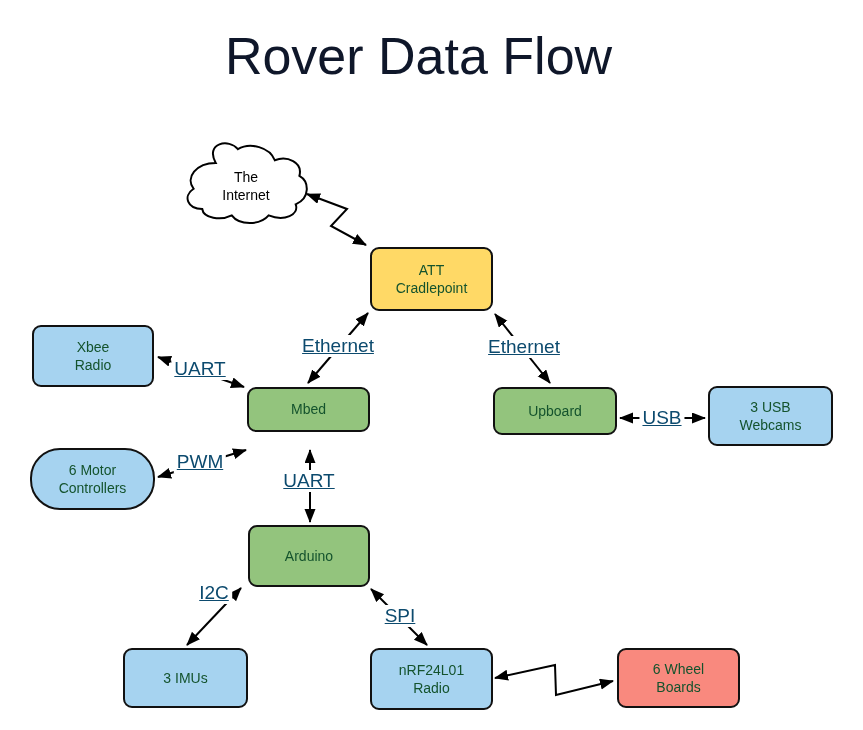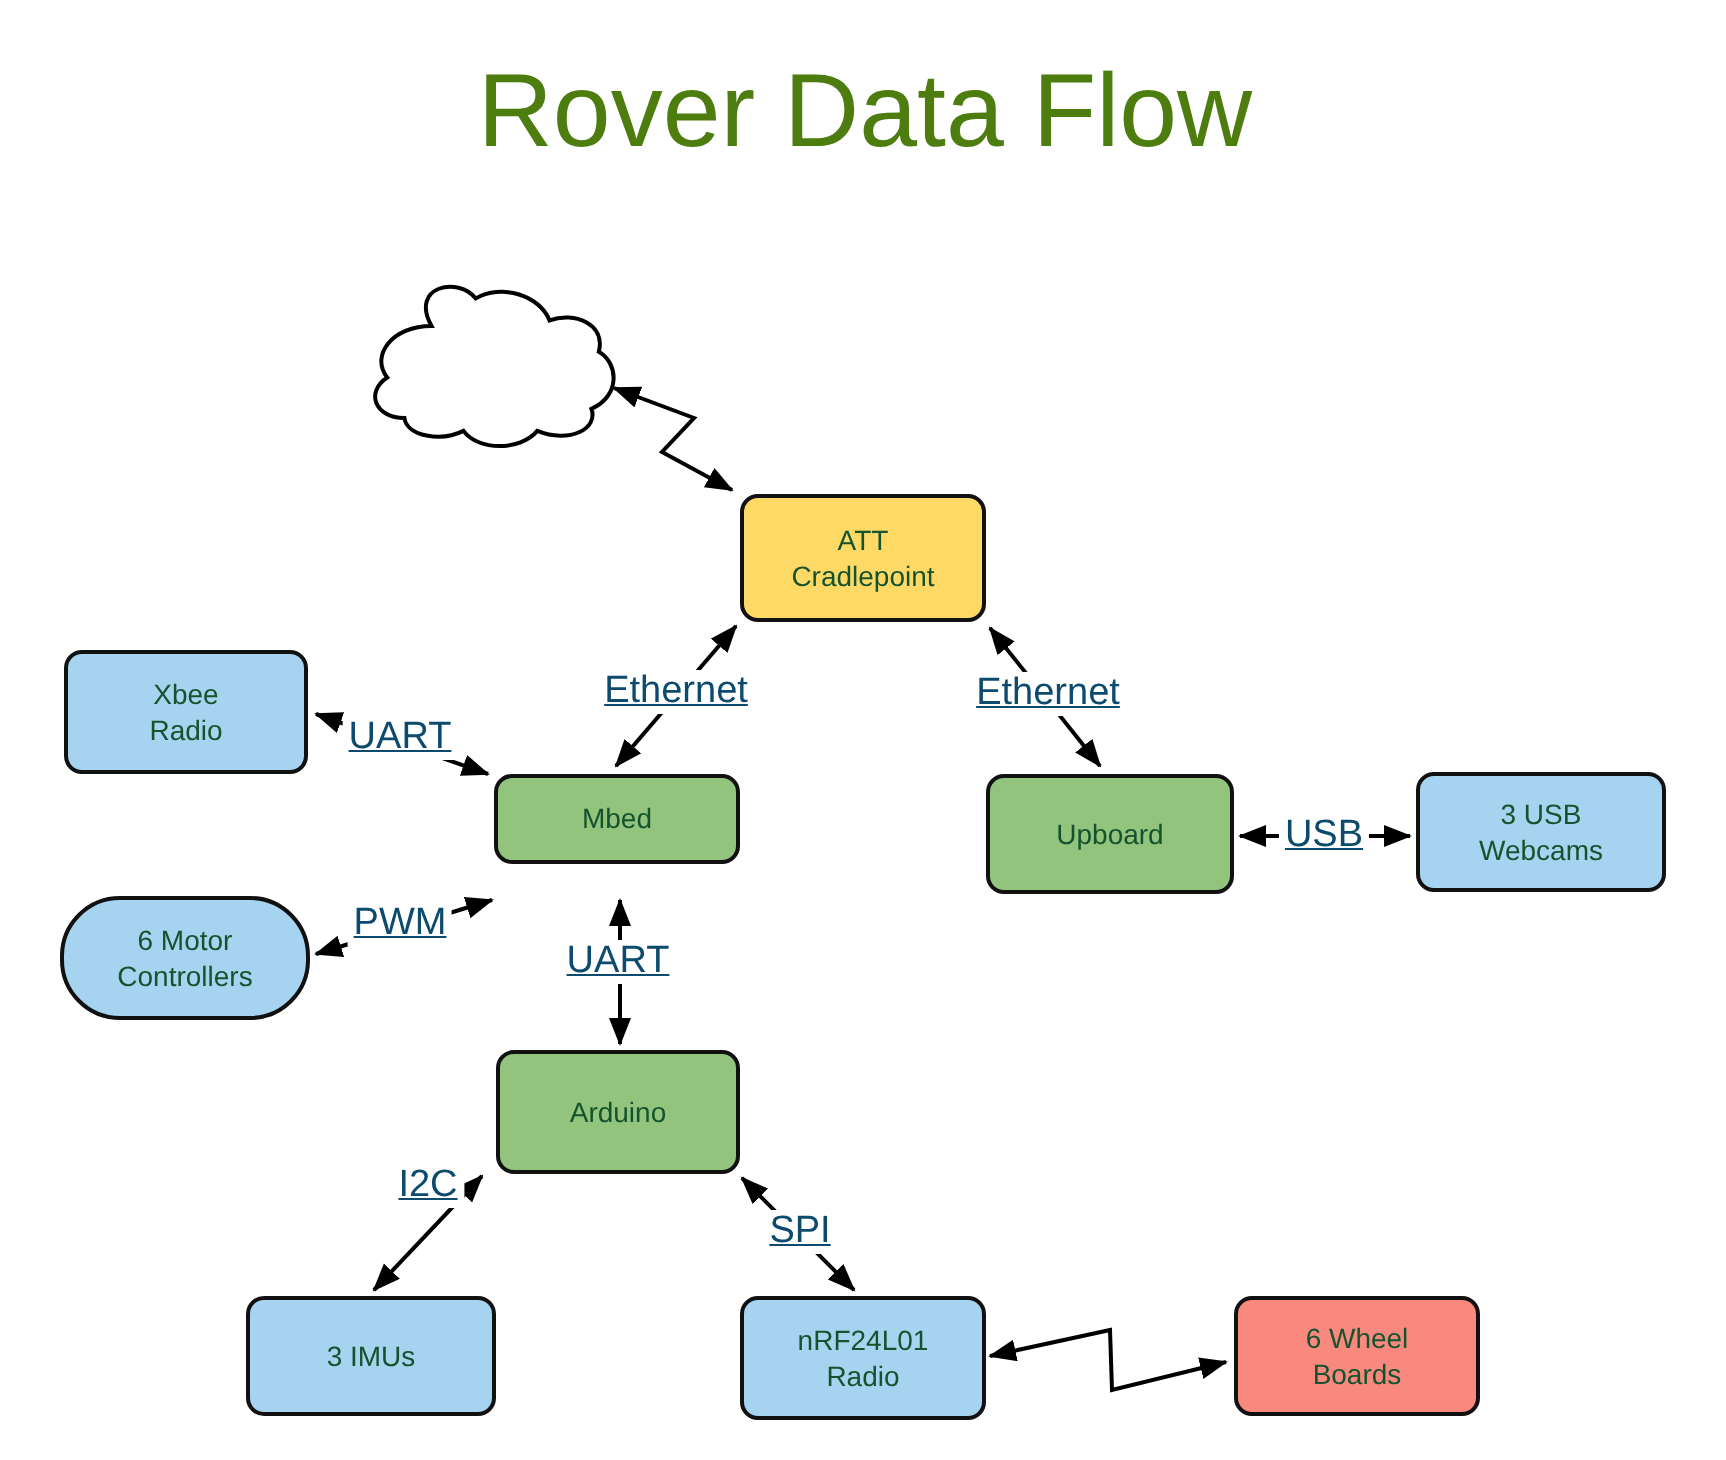--- a/index.html
+++ b/index.html
@@ -7,23 +7,22 @@
     position:relative;
     width:863px;height:730px;
     background:#ffffff;
     font-family:"Liberation Sans", sans-serif;
     overflow:hidden;
   }
   #diagram-svg{position:absolute;left:0;top:0;}
   .title{
     position:absolute;left:0;top:26px;width:837px;
     text-align:center;
-    font-size:52px;color:#4d7c0f;
+    font-size:52px;color:#0f172a;
     white-space:nowrap;
-    margin-left:14px;
   }
   .node{
     position:absolute;
     box-sizing:border-box;
     border:2px solid #111111;
     border-radius:9px;
     display:flex;align-items:center;justify-content:center;
     text-align:center;
     font-size:14px;color:#14532d;
     line-height:1.3;
@@ -76,33 +75,35 @@
     <line x1="158" y1="357" x2="244" y2="387" stroke="#000" stroke-width="2" marker-start="url(#ah)" marker-end="url(#ah)"></line>
     <line x1="158" y1="477" x2="246" y2="450" stroke="#000" stroke-width="2" marker-start="url(#ah)" marker-end="url(#ah)"></line>
     <line x1="620" y1="418" x2="705" y2="418" stroke="#000" stroke-width="2" marker-start="url(#ah)" marker-end="url(#ah)"></line>
     <line x1="310" y1="450" x2="310" y2="522" stroke="#000" stroke-width="2" marker-start="url(#ah)" marker-end="url(#ah)"></line>
     <line x1="241" y1="588" x2="187" y2="645" stroke="#000" stroke-width="2" marker-start="url(#ah)" marker-end="url(#ah)"></line>
     <line x1="371" y1="589" x2="427" y2="645" stroke="#000" stroke-width="2" marker-start="url(#ah)" marker-end="url(#ah)"></line>
   </svg>
 
   <div class="title">Rover Data Flow</div>
 
+  <div class="cloud-label" style="left:196px;top:160px;width:100px;height:52px;">The
+Internet</div>
 
   <div class="node" style="left: 370px; top: 247px; width: 123px; height: 64px; background-color: rgb(255, 217, 102);">ATT
 Cradlepoint</div>
 
   <div class="node" style="left: 32px; top: 325px; width: 122px; height: 62px; background-color: rgb(166, 211, 240);">Xbee
 Radio</div>
 
   <div class="node" style="left: 30px; top: 448px; width: 125px; height: 62px; background-color: rgb(166, 211, 240); border-radius: 30px;">6 Motor
 Controllers</div>
 
   <div class="node" style="left: 247px; top: 387px; width: 123px; height: 45px; background-color: rgb(147, 196, 125);">Mbed</div>
 
-  <div class="node" style="left: 493px; top: 387px; width: 124px; height: 60px; background-color: rgb(147, 196, 125);">Upboard</div>
+  <div class="node" style="left: 493px; top: 387px; width: 124px; height: 48px; background-color: rgb(147, 196, 125);">Upboard</div>
 
   <div class="node" style="left: 708px; top: 386px; width: 125px; height: 60px; background-color: rgb(166, 211, 240);">3 USB
 Webcams</div>
 
   <div class="node" style="left: 248px; top: 525px; width: 122px; height: 62px; background-color: rgb(147, 196, 125); text-align: right;">Arduino</div>
 
   <div class="node" style="left: 123px; top: 648px; width: 125px; height: 60px; background-color: rgb(166, 211, 240);">3 IMUs</div>
 
   <div class="node" style="left: 370px; top: 648px; width: 123px; height: 62px; background-color: rgb(166, 211, 240);">nRF24L01
 Radio</div>

